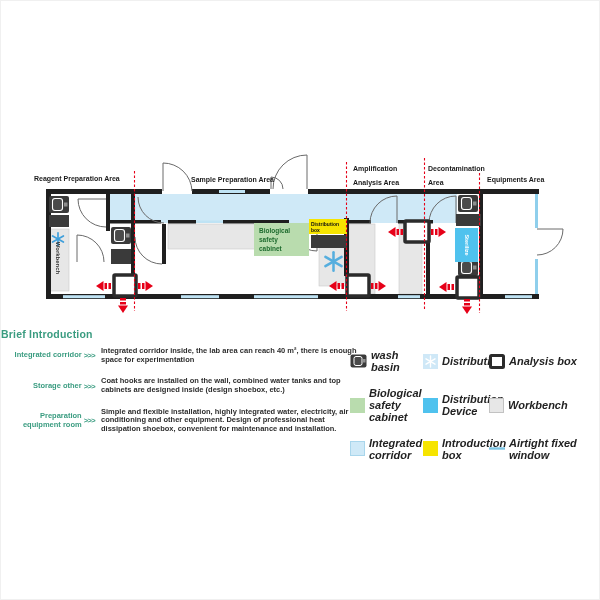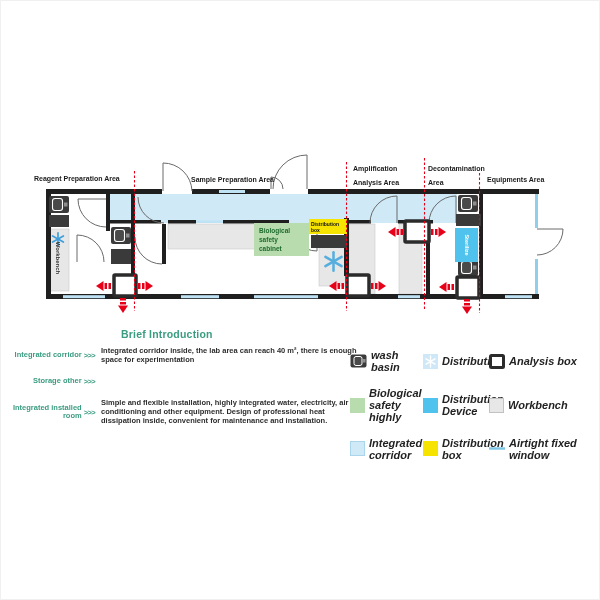--- a/index.html
+++ b/index.html
@@ -3,21 +3,21 @@
 <meta charset="utf-8">
 <style>
   html,body{margin:0;padding:0;background:#fff;}
   .stage{position:relative;width:600px;height:600px;background:#fff;overflow:hidden;
          font-family:"Liberation Sans",sans-serif;border:1px solid #f0f0f0;box-sizing:border-box;}
   svg text{font-family:"Liberation Sans",sans-serif;}
   .plan-svg{position:absolute;left:0;top:148px;}
 
   
   .intro{position:absolute;top:327px;left:0;width:356px;}
-  .intro-title{margin-left:120px;font-size:10.5px;font-weight:bold;color:#3a9c80;letter-spacing:.2px;}
+  .intro-title{font-size:10.5px;font-weight:bold;color:#3a9c80;letter-spacing:.2px;}
   .intro-rows{margin-top:7px;display:flex;flex-direction:column;gap:13px;}
   .irow{display:flex;gap:6px;}
   .irow .lab-wrap{width:94px;display:flex;justify-content:flex-end;align-items:center;gap:2px;flex:0 0 auto;}
   .irow .lab{color:#3a9c80;font-weight:bold;font-size:7.5px;line-height:1.18;text-align:right;}
   .irow .arr{color:#3a9c80;font-weight:bold;font-size:7.5px;letter-spacing:-.6px;flex:0 0 auto;}
   .irow .txt{flex:1;font-size:7.5px;font-weight:bold;color:#2d2d2d;line-height:1.16;}
 
   
   .legend{position:absolute;top:348px;left:349px;display:grid;
           grid-template-columns:73px 66px 112px;row-gap:13px;column-gap:0;}
@@ -208,27 +208,28 @@
           <span class="lab">Integrated corridor</span>
           <span class="arr">&gt;&gt;&gt;</span>
         </div>
         <div class="txt">Integrated corridor inside, the lab area can reach 40 m², there is enough space for experimentation</div>
       </div>
       <div class="irow">
         <div class="lab-wrap">
           <span class="lab">Storage other</span>
           <span class="arr">&gt;&gt;&gt;</span>
         </div>
+        <div class="txt">Coat hooks are installed on the wall, combined water tanks and top cabinets are designed inside (design shoebox, etc.)</div>
       </div>
       <div class="irow">
         <div class="lab-wrap">
-          <span class="lab">Integrated installed room</span>
+          <span class="lab">Preparation equipment room</span>
           <span class="arr">&gt;&gt;&gt;</span>
         </div>
-        <div class="txt">Simple and flexible installation, highly integrated water, electricity, air conditioning and other equipment. Design of professional heat dissipation inside, convenient for maintenance and installation.</div>
+        <div class="txt">Simple and flexible installation, highly integrated water, electricity, air conditioning and other equipment. Design of professional heat dissipation shoebox, convenient for maintenance and installation.</div>
       </div>
     </div>
   </div>
 
   <div class="legend">
 
     <div class="litem">
       <span class="lic">
         <svg width="17" height="14">
             <rect x="0.5" y="0.5" width="16" height="13" rx="2" fill="#3a3a3a"></rect>
@@ -261,21 +262,21 @@
       </span>
       <span class="lt">Analysis box</span>
     </div>
 
     <div class="litem">
       <span class="lic">
         <svg width="15" height="15">
             <rect width="15" height="15" fill="#b9dcae"></rect>
           </svg>
       </span>
-      <span class="lt">Biological safety highly</span>
+      <span class="lt">Biological safety cabinet</span>
     </div>
 
     <div class="litem">
       <span class="lic">
         <svg width="15" height="15">
             <rect width="15" height="15" fill="#4fc2ee"></rect>
           </svg>
       </span>
       <span class="lt">Distribution Device</span>
     </div>
@@ -297,21 +298,21 @@
       </span>
       <span class="lt">Integrated corridor</span>
     </div>
 
     <div class="litem">
       <span class="lic">
         <svg width="15" height="15">
             <rect width="15" height="15" fill="#f6e400"></rect>
           </svg>
       </span>
-      <span class="lt">Distribution box</span>
+      <span class="lt">Introduction box</span>
     </div>
 
     <div class="litem">
       <span class="lic">
         <svg width="16" height="15">
             <line x1="0" y1="7.5" x2="16" y2="7.5" stroke="#7bc4e4" stroke-width="2.4"></line>
           </svg>
       </span>
       <span class="lt">Airtight fixed window</span>
     </div>

